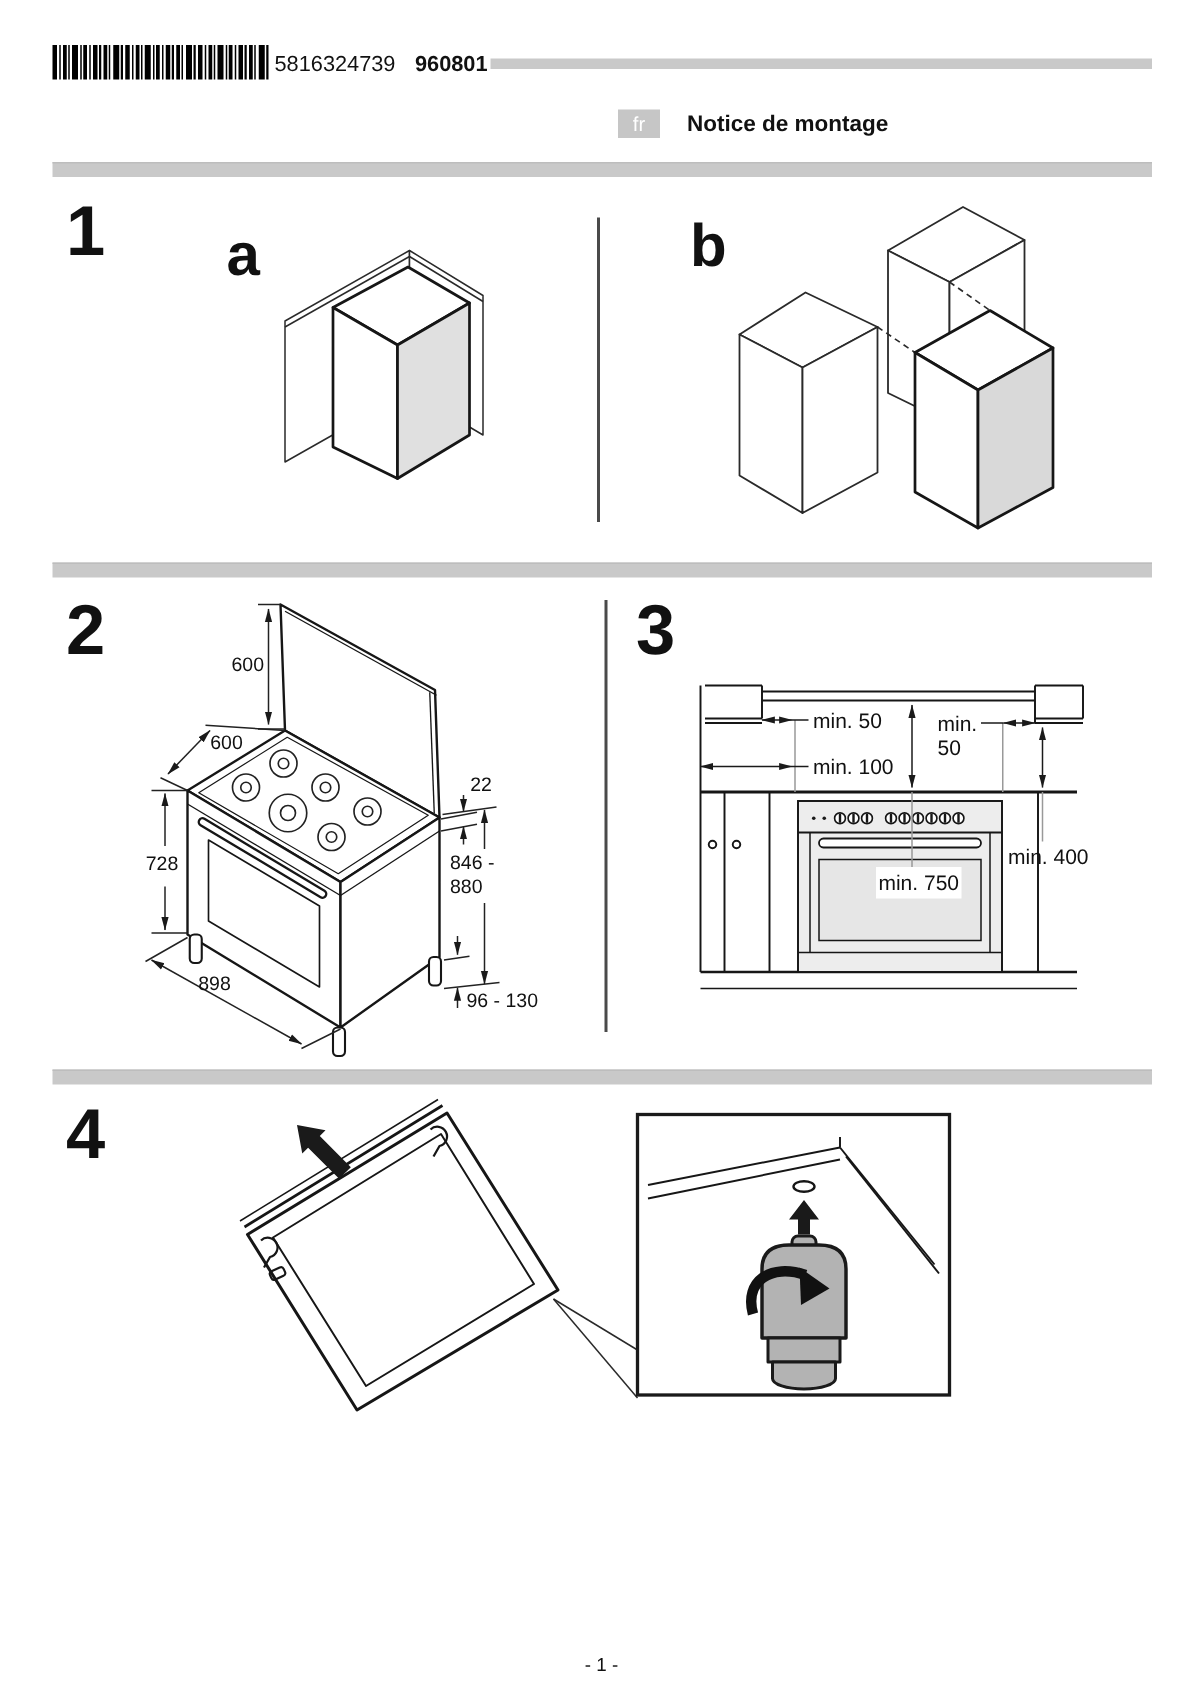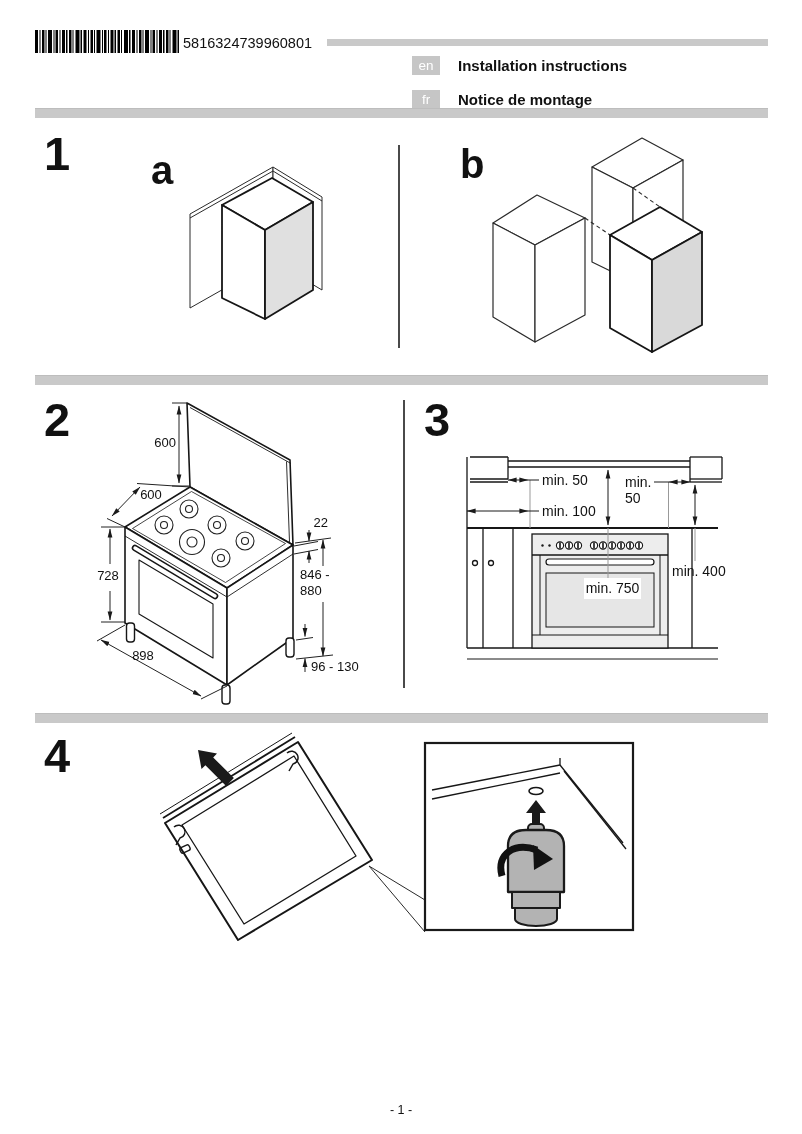--- a/index.html
+++ b/index.html
@@ -10,21 +10,21 @@
   html,body{margin:0;padding:0;background:#fff;}
   .page{position:relative;width:802px;height:1134px;background:#fff;overflow:hidden;
         font-family:"Liberation Sans",sans-serif;color:#111;}
   .abs{position:absolute;}
   .divider{position:absolute;left:35px;width:733px;height:9px;background:var(--divider);
            border-top:1px solid #bdbdbd;}
   .vrule{position:absolute;width:2px;background:#4a4a4a;}
   .num{position:absolute;font-weight:bold;font-size:47px;line-height:1;letter-spacing:-1px;}
   .letter{position:absolute;font-weight:bold;font-size:40px;line-height:1;}
   .barcode-text{position:absolute;left:183px;top:35px;font-size:14.5px;white-space:nowrap;}
-  .barcode-text .code2{margin-left:0;}
+  .barcode-text .code2{margin-left:13px;font-weight:bold;}
   .head-rule{position:absolute;left:327px;top:39px;width:441px;height:7px;background:var(--divider);}
   .lang{position:absolute;left:412px;height:19px;display:flex;align-items:center;}
   .lang .badge{width:28px;height:19px;background:var(--badge);color:#fff;font-size:13.5px;
                display:flex;align-items:center;justify-content:center;flex:none;}
   .lang .title{margin-left:18px;font-weight:bold;font-size:15px;white-space:nowrap;}
   .footer{position:absolute;left:0;top:1103px;width:100%;text-align:center;font-size:12.5px;}
   svg{position:absolute;overflow:visible;}
   svg text{font-family:"Liberation Sans",sans-serif;fill:#111;stroke:none;}
   .t13{font-size:13px;} .t14{font-size:14px;}
 </style>
@@ -34,25 +34,21 @@
 <div class="page">
 
   <svg class="abs" style="left:35px;top:30px" width="145" height="23" viewBox="0 0 145 23" aria-hidden="true">
     <line x1="0" y1="11.5" x2="145" y2="11.5" stroke="#000" stroke-width="23" stroke-dasharray="3 1.5 1 1.5 2.5 1 1 1.5 4 1.5 1 1 2.5 1.5 1 1.5 3 1 1.5 1.5 2.5 1 1 2 4 1 1.5 1.5"></line>
   </svg>
   <div class="barcode-text">
     <span>5816324739</span><span class="code2">960801</span>
   </div>
   <div class="head-rule"></div>
 
-  <div class="lang" style="top:56px">
-    <span class="badge">en</span>
-    <span class="title">Installation instructions</span>
-  </div>
-  <div class="lang" style="top:90px">
+  <div class="lang" style="top:73px">
     <span class="badge">fr</span>
     <span class="title">Notice de montage</span>
   </div>
 
   <div class="divider" style="top:108px"></div>
 
   <div class="num" style="left:44px;top:130px">1</div>
   <div class="letter" style="left:151px;top:150px">a</div>
   <div class="letter" style="left:460px;top:144px">b</div>
   <div class="vrule" style="left:398px;top:145px;height:203px"></div>

